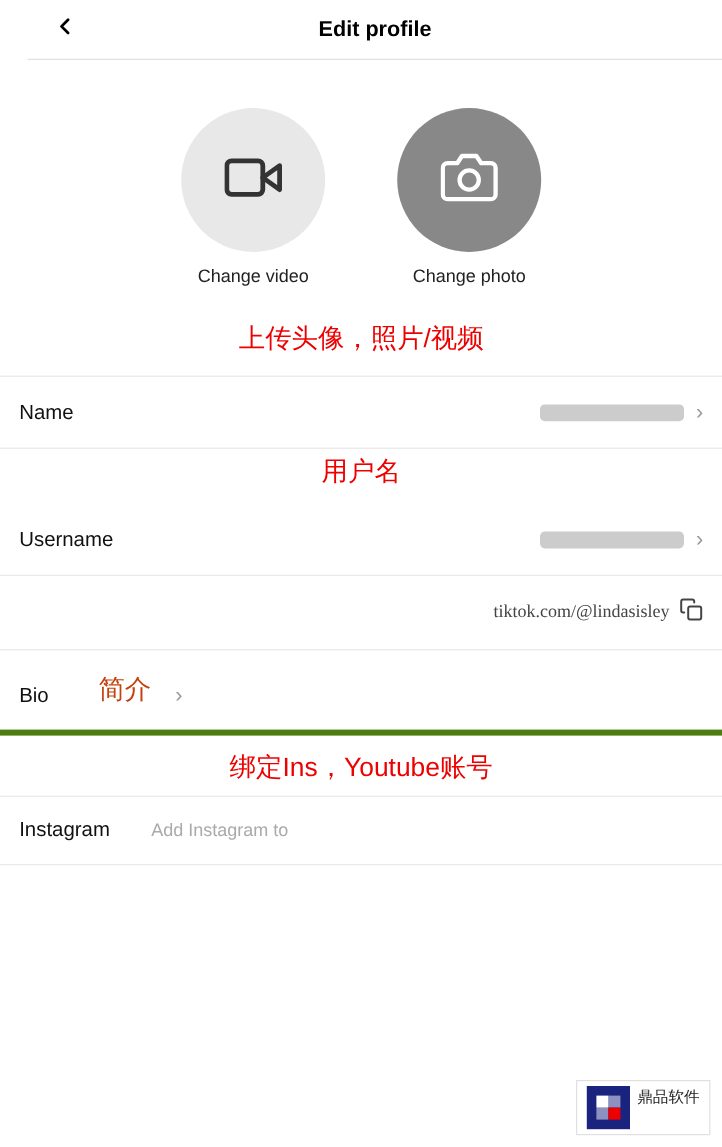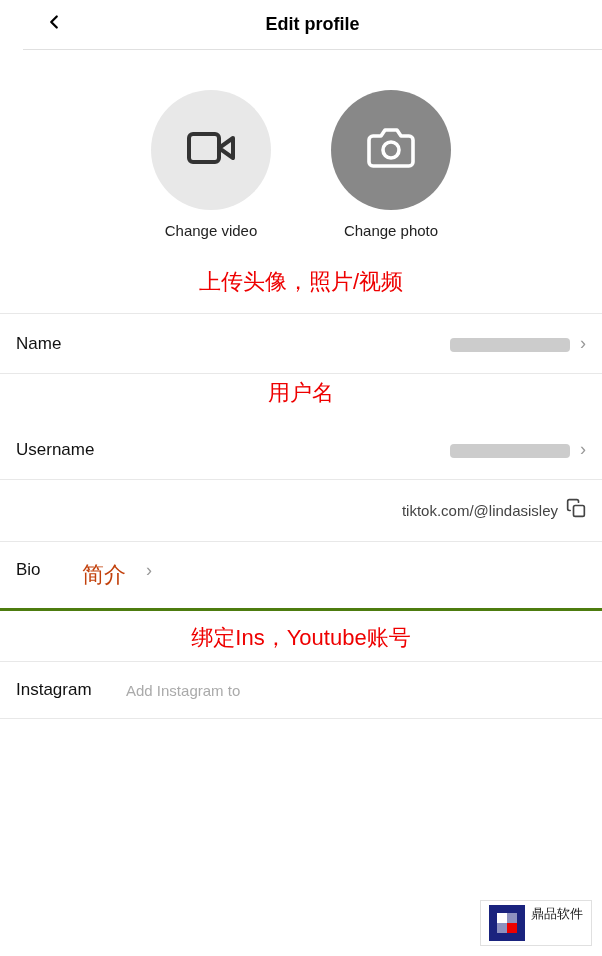--- a/index.html
+++ b/index.html
@@ -135,37 +135,38 @@
     }
 
     
     .tiktok-link-row {
       display: flex;
       align-items: center;
       justify-content: flex-end;
       padding: 18px 16px;
       border-bottom: 1px solid #e8e8e8;
       gap: 8px;
+      font-family: Liberation Serif, serif;
     }
     .tiktok-link-text {
       font-size: 15px;
       color: #444;
     }
     .copy-icon {
       font-size: 18px;
       color: #444;
       cursor: pointer;
     }
 
     
     .bio-row {
       display: flex;
-      align-items: flex-start;
+      align-items: flex-end;
       padding: 18px 16px;
-      border-bottom: 3px solid #4d7c0f;
+      border-bottom: 5px solid #4d7c0f;
       cursor: pointer;
     }
     .bio-label {
       font-size: 17px;
       font-weight: 500;
       color: #111;
       min-width: 50px;
     }
     .bio-annotation {
       font-size: 22px;

